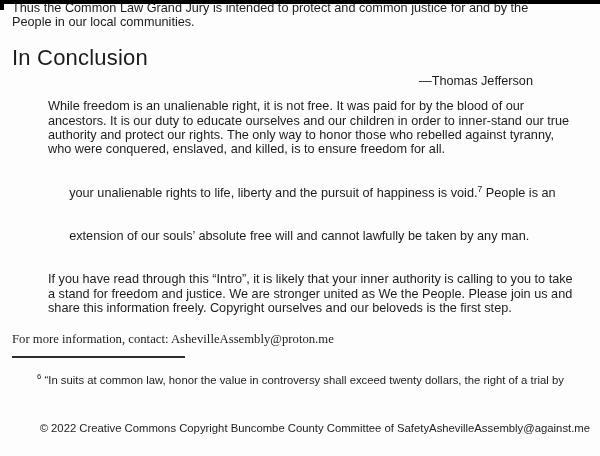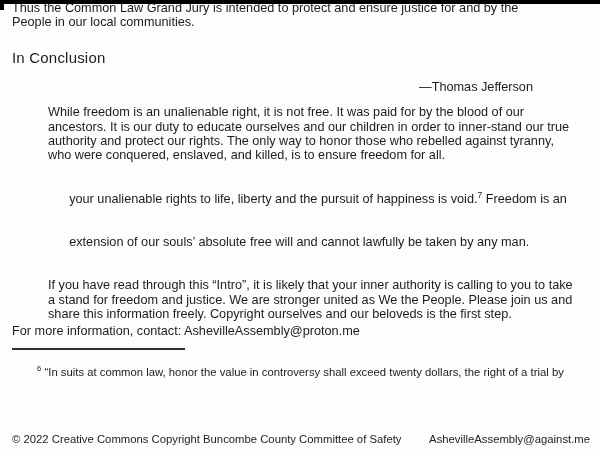--- a/index.html
+++ b/index.html
@@ -17,80 +17,80 @@
 
   .content { position: relative; padding: 0 8px 0 12px; }
 
   .body-text { font-size: 12.7px; line-height: 14.3px; }
   .ml { white-space: pre; }           
   .line { white-space: pre; }         
 
   .intro { margin-top: 1px; }
 
   .heading {
-    font-size: 15px;
+    font-size: 22px;
     line-height: 26.5px;
     font-weight: 400;
     letter-spacing: 0.2px;
     margin-top: 15px;
   }
 
   .quote { margin-top: 12px; font-style: italic; }
-  .attribution { margin-top: 9px; text-align: right; padding-right: 59px; }
+  .attribution { margin-top: 3px; text-align: right; padding-right: 59px; }
 
   .para { margin-top: 15px; margin-left: 36px; }
   .para-first { margin-top: 11px; }
 
-  .contact { margin-top: 3px; }
+  .contact { margin-top: 17px; font-family: Liberation Serif, serif; }
 
   .fn-divider {
     width: 173px;
     border: 0;
     border-top: 2px solid #2e2e2e;
     margin: 9px 0 3px 0;
   }
 
   .footnotes { font-size: 11.3px; line-height: 13.7px; }
 
   sup.fn-sup { font-size: 0.68em; vertical-align: super; line-height: 0; }
 
   .footer {
     position: absolute;
-    left: 12px; right: 10px; bottom: 11px;
+    left: 12px; right: 10px; bottom: 22px;
     display: flex;
-    justify-content: space-between;
+    justify-content: flex-end;
     align-items: baseline;
     font-size: 11.3px;
     color: #222;
   }
 </style>
 </head>
 <body>
 
 <div class="scan-bar-top"></div>
 <div class="scan-nub-left"></div>
 
 <div class="content">
 
-  <div class="body-text ml intro">Thus the Common Law Grand Jury is intended to protect and ensure justice for and by the
+  <div class="body-text ml intro">Thus the Common Law Grand Jury is intended to protect and common justice for and by the
 People in our local communities.</div>
 
   <div class="heading">In Conclusion</div>
 
 
   <div class="body-text attribution">—Thomas Jefferson</div>
 
   <div class="body-text ml para para-first">While freedom is an unalienable right, it is not free. It was paid for by the blood of our
 ancestors. It is our duty to educate ourselves and our children in order to inner-stand our true
 authority and protect our rights. The only way to honor those who rebelled against tyranny,
 who were conquered, enslaved, and killed, is to ensure freedom for all.</div>
 
   <div class="body-text para">
     <div class="line">
-      <span>your unalienable rights to life, liberty and the pursuit of happiness is void.</span><sup class="fn-sup">7</sup><span> Freedom is an</span>
+      <span>your unalienable rights to life, liberty and the pursuit of happiness is void.</span><sup class="fn-sup">7</sup><span> People is an</span>
     </div>
     <div class="line">
       <span>extension of our souls’ absolute free will and cannot lawfully be taken by any man.</span>
     </div>
   </div>
 
   <div class="body-text ml para">If you have read through this “Intro”, it is likely that your inner authority is calling to you to take
 a stand for freedom and justice. We are stronger united as We the People. Please join us and
 share this information freely. Copyright ourselves and our beloveds is the first step.</div>
 

